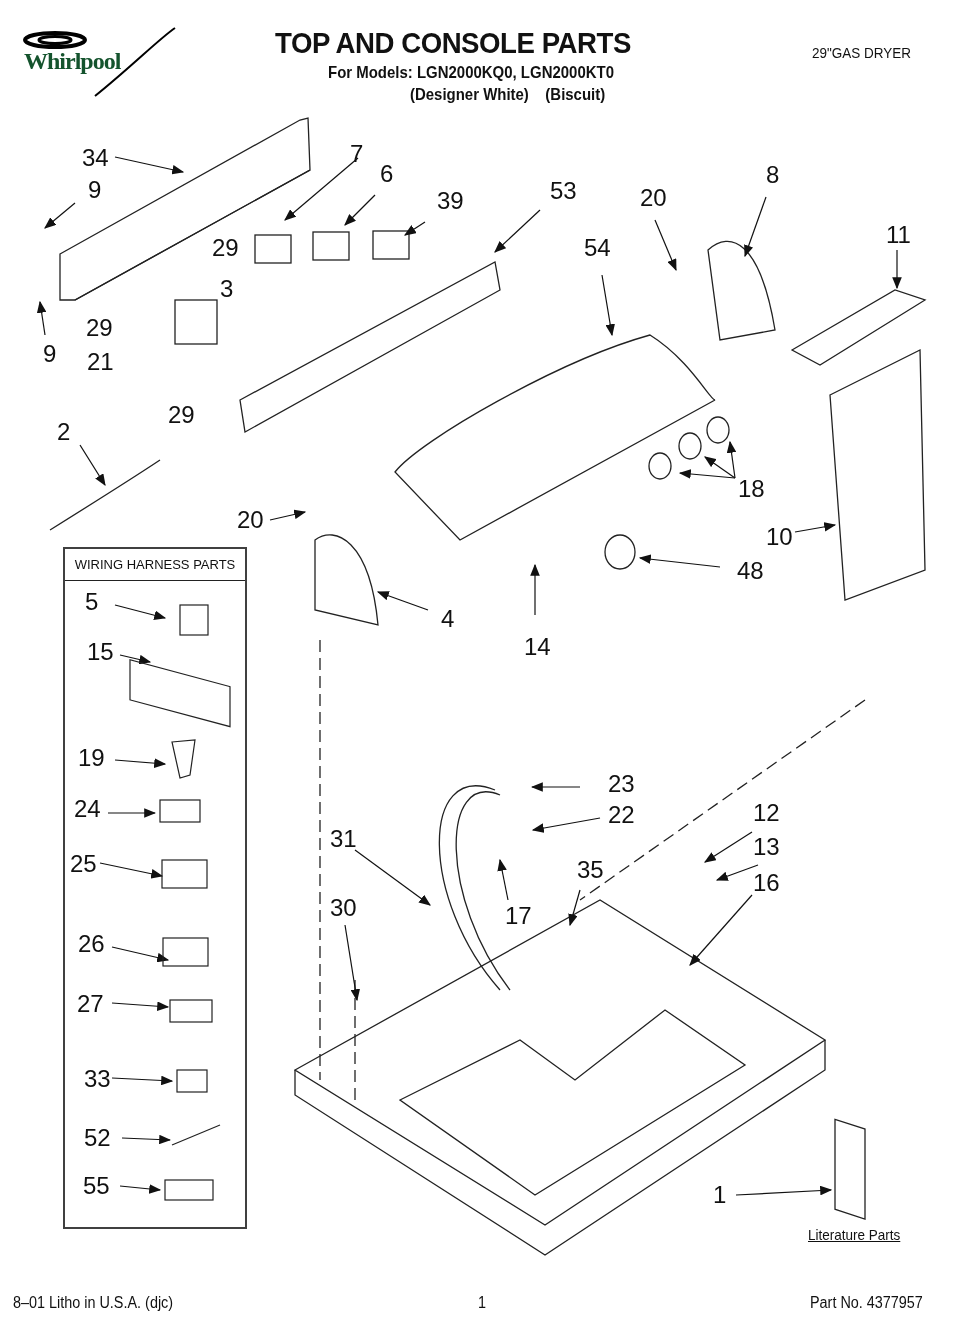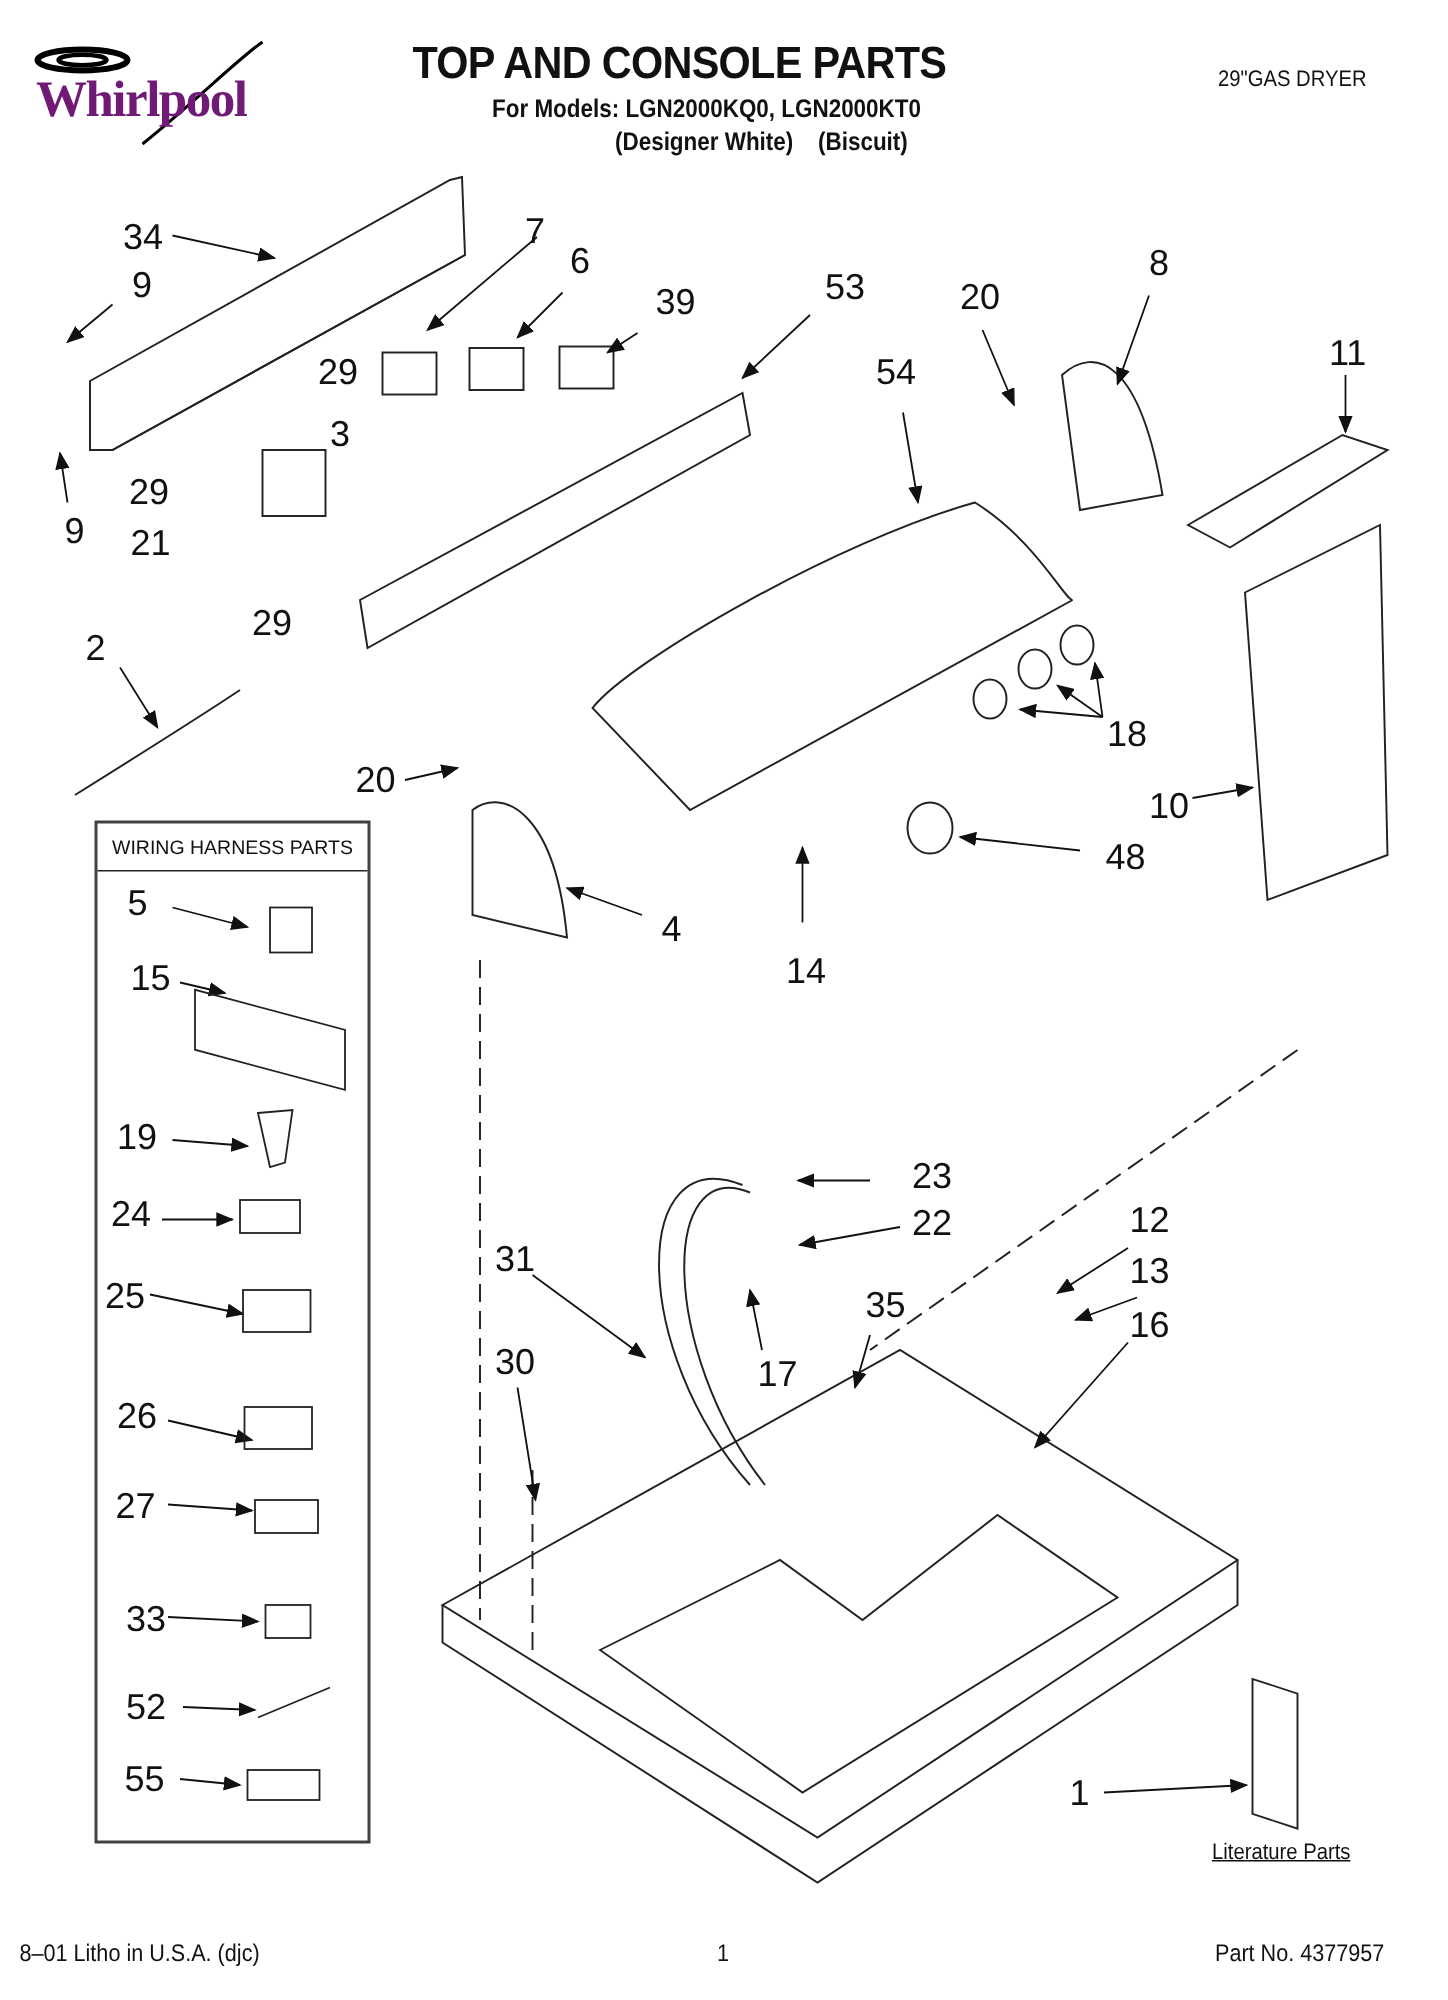--- a/index.html
+++ b/index.html
@@ -1,19 +1,19 @@
 <!DOCTYPE html>
 <html><head>
 <meta charset="utf-8">
 <style>
   html,body{margin:0;padding:0;background:#fff;}
   body{width:965px;height:1333px;position:relative;overflow:hidden;font-family:"Liberation Sans",sans-serif;color:#111;}
   .abs{position:absolute;}
   #logo{left:10px;top:18px;width:190px;height:80px;}
-  #logo .word{position:absolute;left:14px;top:30px;font-family:"Liberation Serif",serif;font-weight:bold;font-size:34px;letter-spacing:-1px;color:#701a75;}
+  #logo .word{position:absolute;left:14px;top:30px;font-family:"Liberation Serif",serif;font-weight:bold;font-size:24px;letter-spacing:-1px;color:#14532d;}
   #title{left:275px;top:26px;font-size:30px;font-weight:bold;letter-spacing:-0.5px;transform:scaleX(0.92);transform-origin:left top;}
   #models{left:328px;top:63px;font-size:17px;font-weight:bold;transform:scaleX(0.88);transform-origin:left top;}
   #variants{left:410px;top:85px;font-size:17px;font-weight:bold;transform:scaleX(0.88);transform-origin:left top;}
   #variants span{margin-right:14px;}
   #doctype{left:812px;top:44px;font-size:15px;transform:scaleX(0.9);transform-origin:left top;}
   svg#diagram{position:absolute;left:0;top:0;}
   .lbl{font-family:"Liberation Sans",sans-serif;font-size:24px;fill:#111;}
   #wh-box{left:63px;top:547px;width:180px;height:678px;border:2px solid #404040;}
   #wh-title{position:absolute;left:0;top:0;width:180px;height:31px;border-bottom:1px solid #222;font-size:13px;line-height:31px;text-align:center;}
   #lit-label{left:808px;top:1226px;font-size:15px;text-decoration:underline;transform:scaleX(0.9);transform-origin:left top;}

